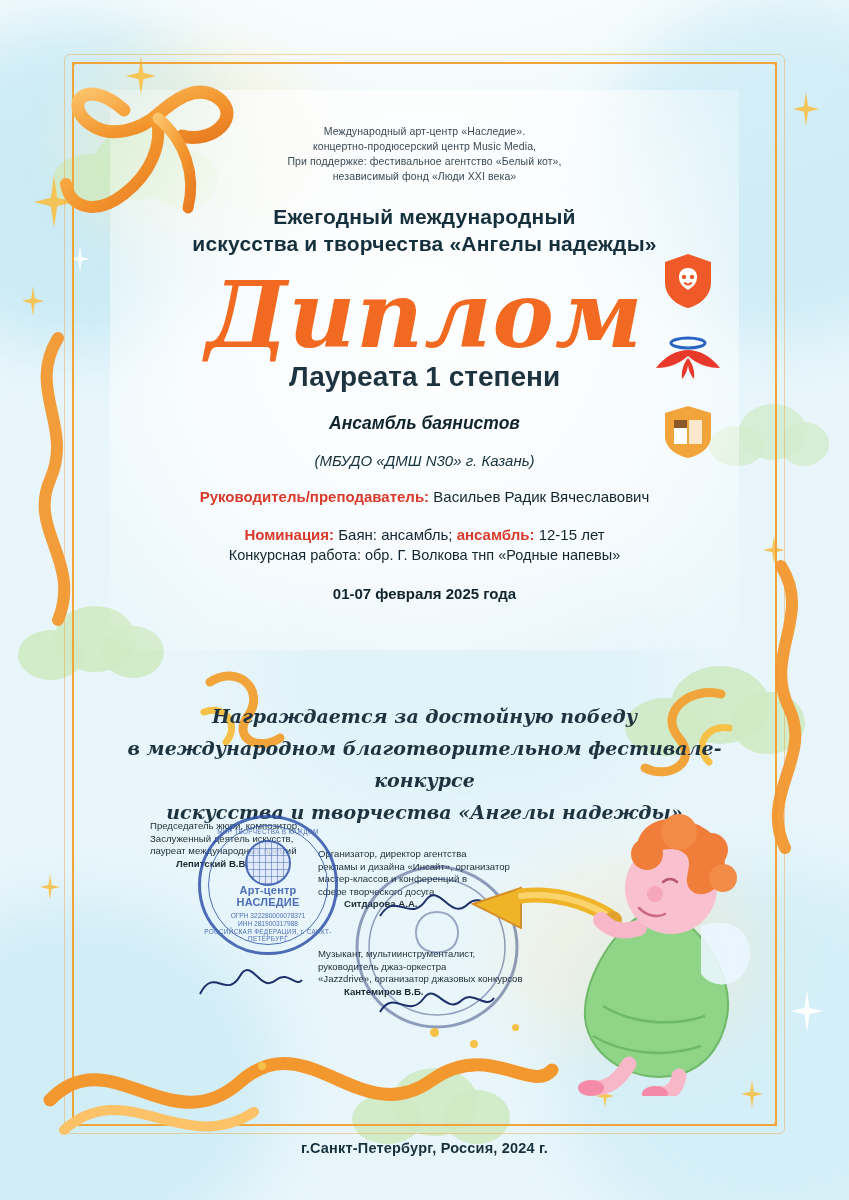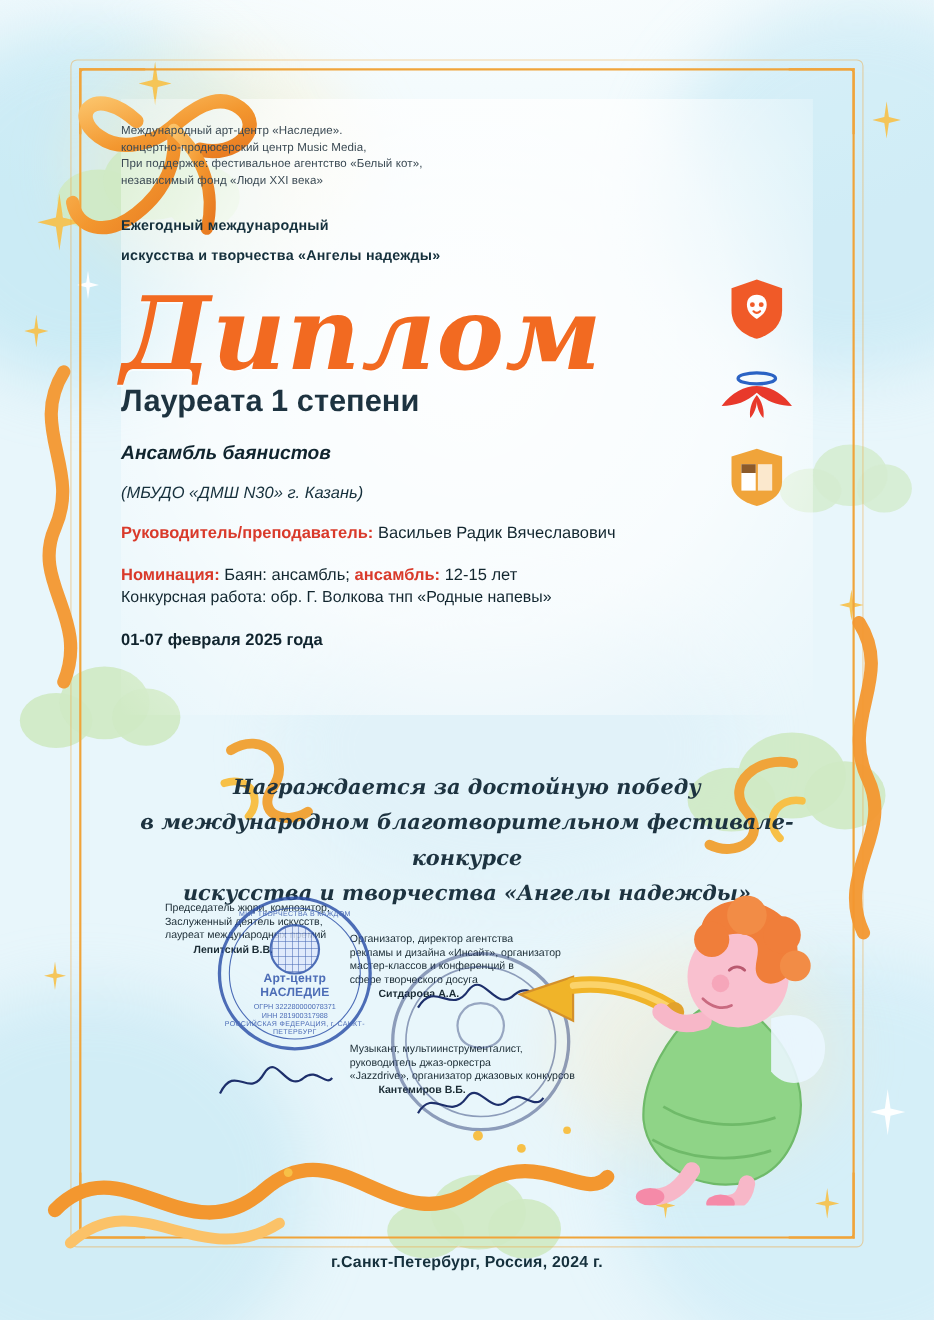--- a/index.html
+++ b/index.html
@@ -95,35 +95,35 @@
     clip-path: polygon(50% 0%, 58% 42%, 100% 50%, 58% 58%, 50% 100%, 42% 58%, 0% 50%, 42% 42%);
     opacity: .9;
   }
   .spark.white { background: #ffffff; opacity: .95; }
 
   
   .content {
     position: absolute;
     left: 110px;
     right: 110px;
-    top: 112px;
-    text-align: left;
+    top: 124px;
+    text-align: center;
     color: #1b2a33;
   }
 
   .org-block {
     font-size: 10.5px;
     line-height: 15px;
     color: #3b4a54;
     letter-spacing: .1px;
   }
 
   .fest-title {
     margin-top: 19px;
-    font-size: 13px;
+    font-size: 21px;
     line-height: 27px;
     font-weight: bold;
     color: #15303c;
     letter-spacing: .2px;
   }
 
   .diplom {
     margin-top: 6px;
     font-family: "DejaVu Serif", serif;
     font-style: italic;

